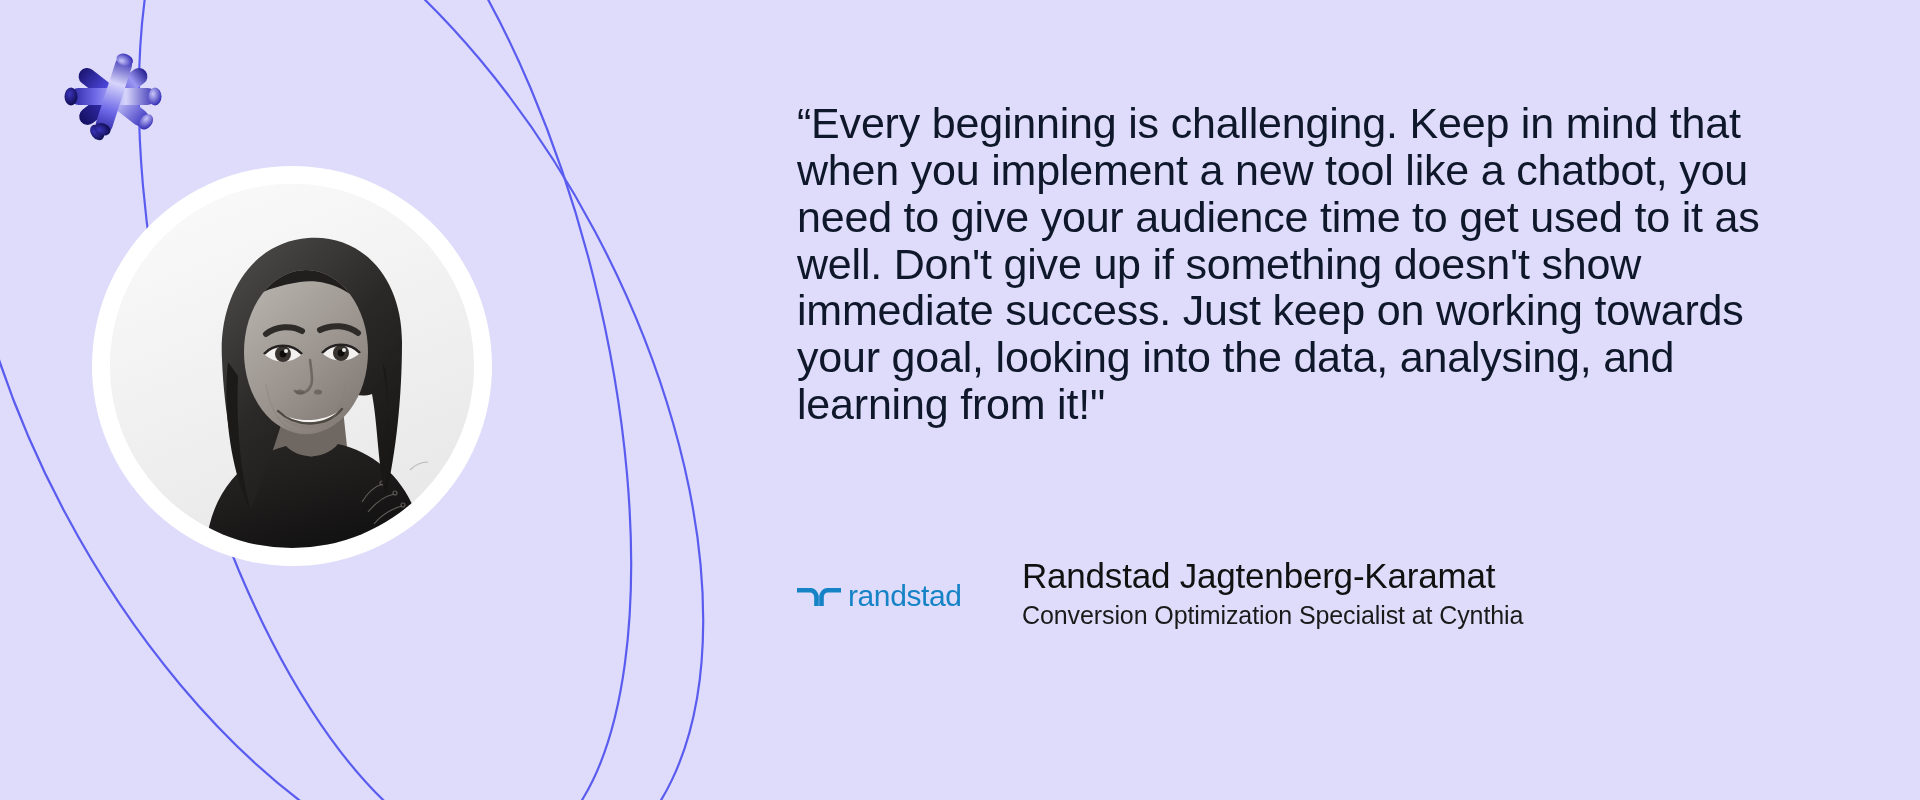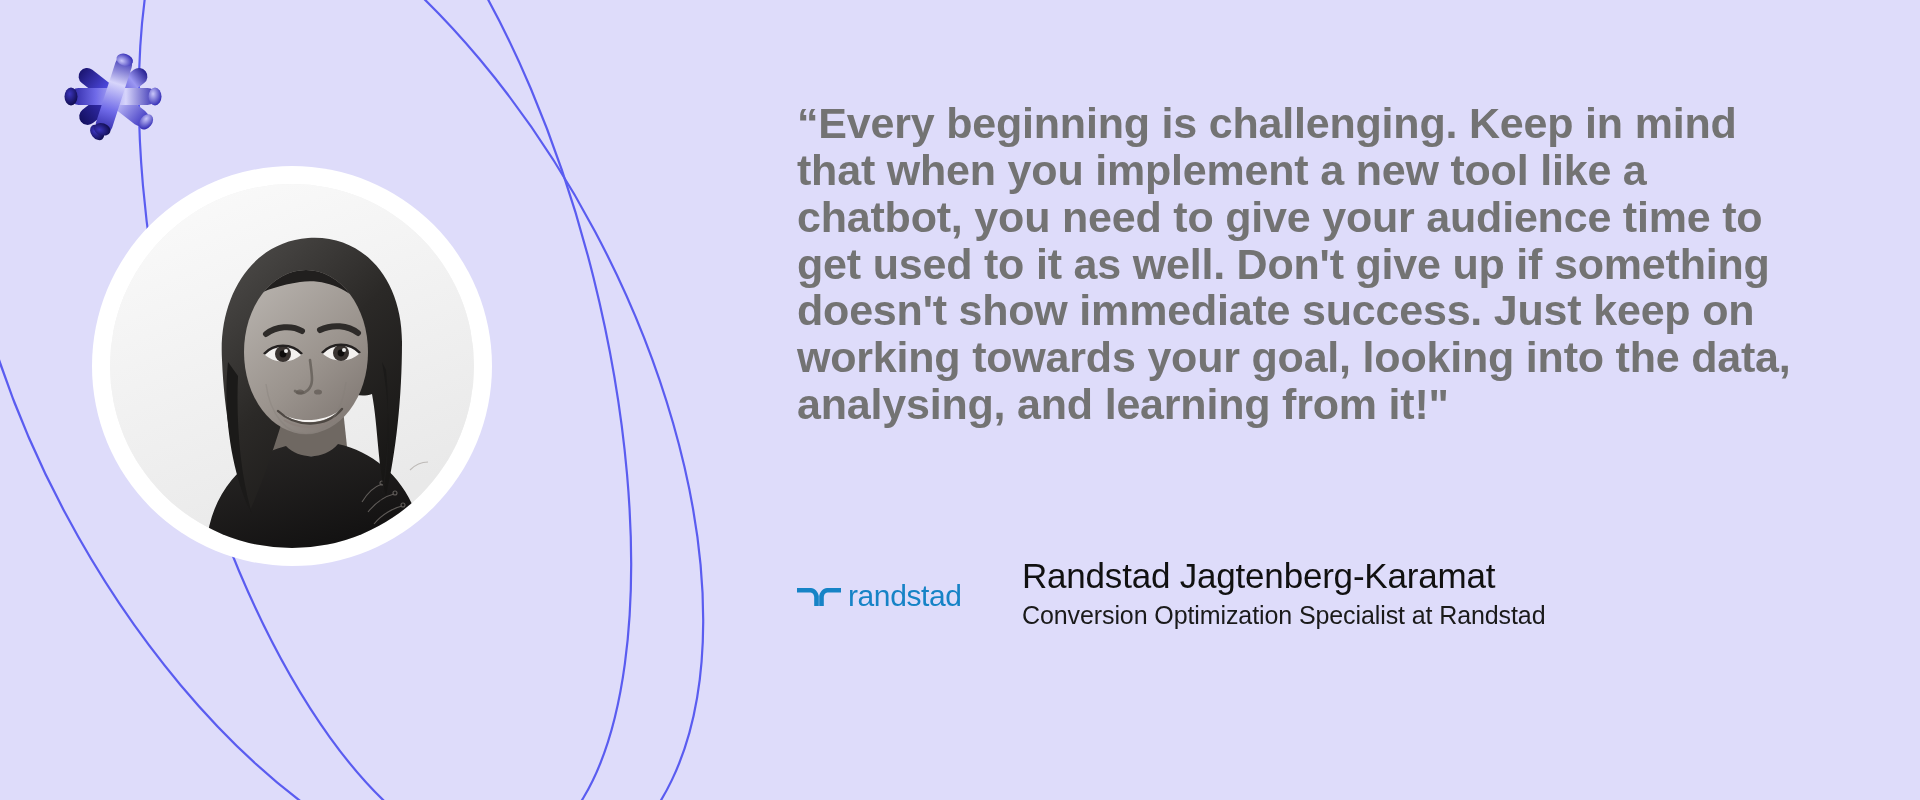--- a/index.html
+++ b/index.html
@@ -61,22 +61,22 @@
     position: absolute;
     left: 797px;
     top: 100px;
     width: 1010px;
   }
   #quote-text {
     margin: 0;
     font-size: 43px;
     line-height: 1.09;
     letter-spacing: -0.2px;
-    color: #737373;
-    font-weight: 700;
+    color: #0f172a;
+    font-weight: 400;
     white-space: pre-line;
   }
 
   
   #attribution {
     position: absolute;
     left: 797px;
     top: 555px;
     display: flex;
     align-items: center;
@@ -287,18 +287,18 @@
     <div id="brand-logo">
       <svg id="brand-mark" width="44" height="22" viewBox="0 0 44 22" aria-hidden="true">
         <path d="M0 3 H14 C18 3 21 7 21.8 11 V21 H17.2 V12 C16.6 8.4 15.2 7.4 12.6 7.4 H0 Z" fill="#1683c6"></path>
         <path d="M44 3 H30 C26 3 23 7 22.2 11 V21 H26.8 V12 C27.4 8.4 28.8 7.4 31.4 7.4 H44 Z" fill="#1683c6"></path>
       </svg>
       <span id="brand-wordmark">randstad</span>
     </div>
 
     <div id="person">
       <p id="person-name">Randstad Jagtenberg-Karamat</p>
-      <p id="person-role">Conversion Optimization Specialist at Randstad</p>
+      <p id="person-role">Conversion Optimization Specialist at Cynthia</p>
     </div>
 
   </div>
 
 </div>
 
 </body></html>

